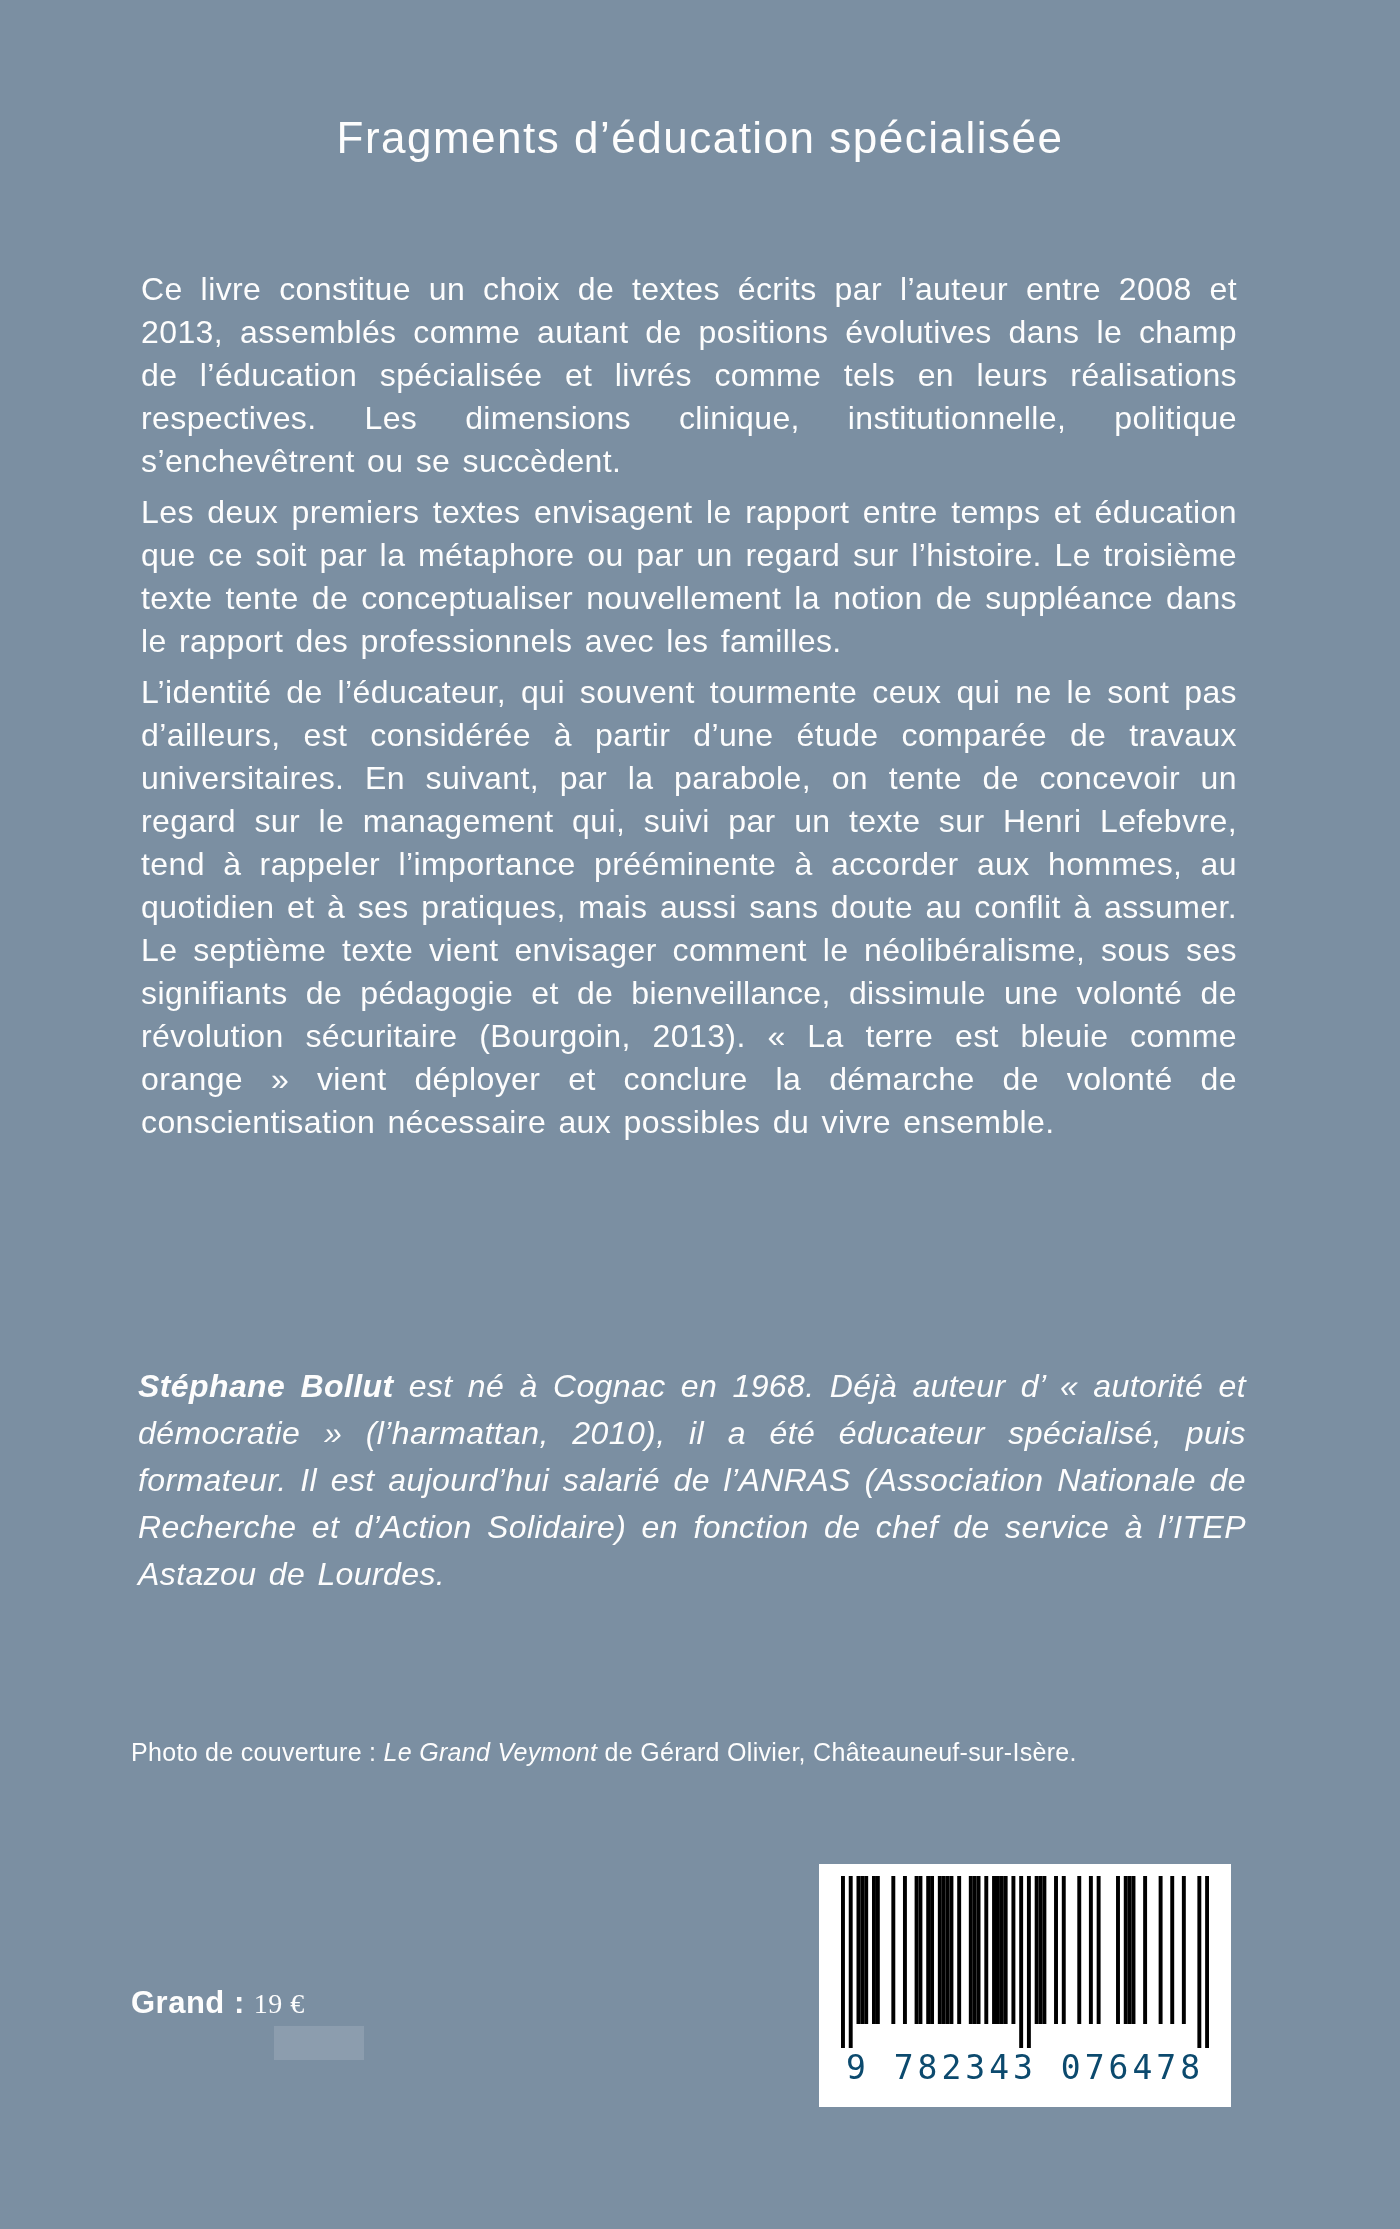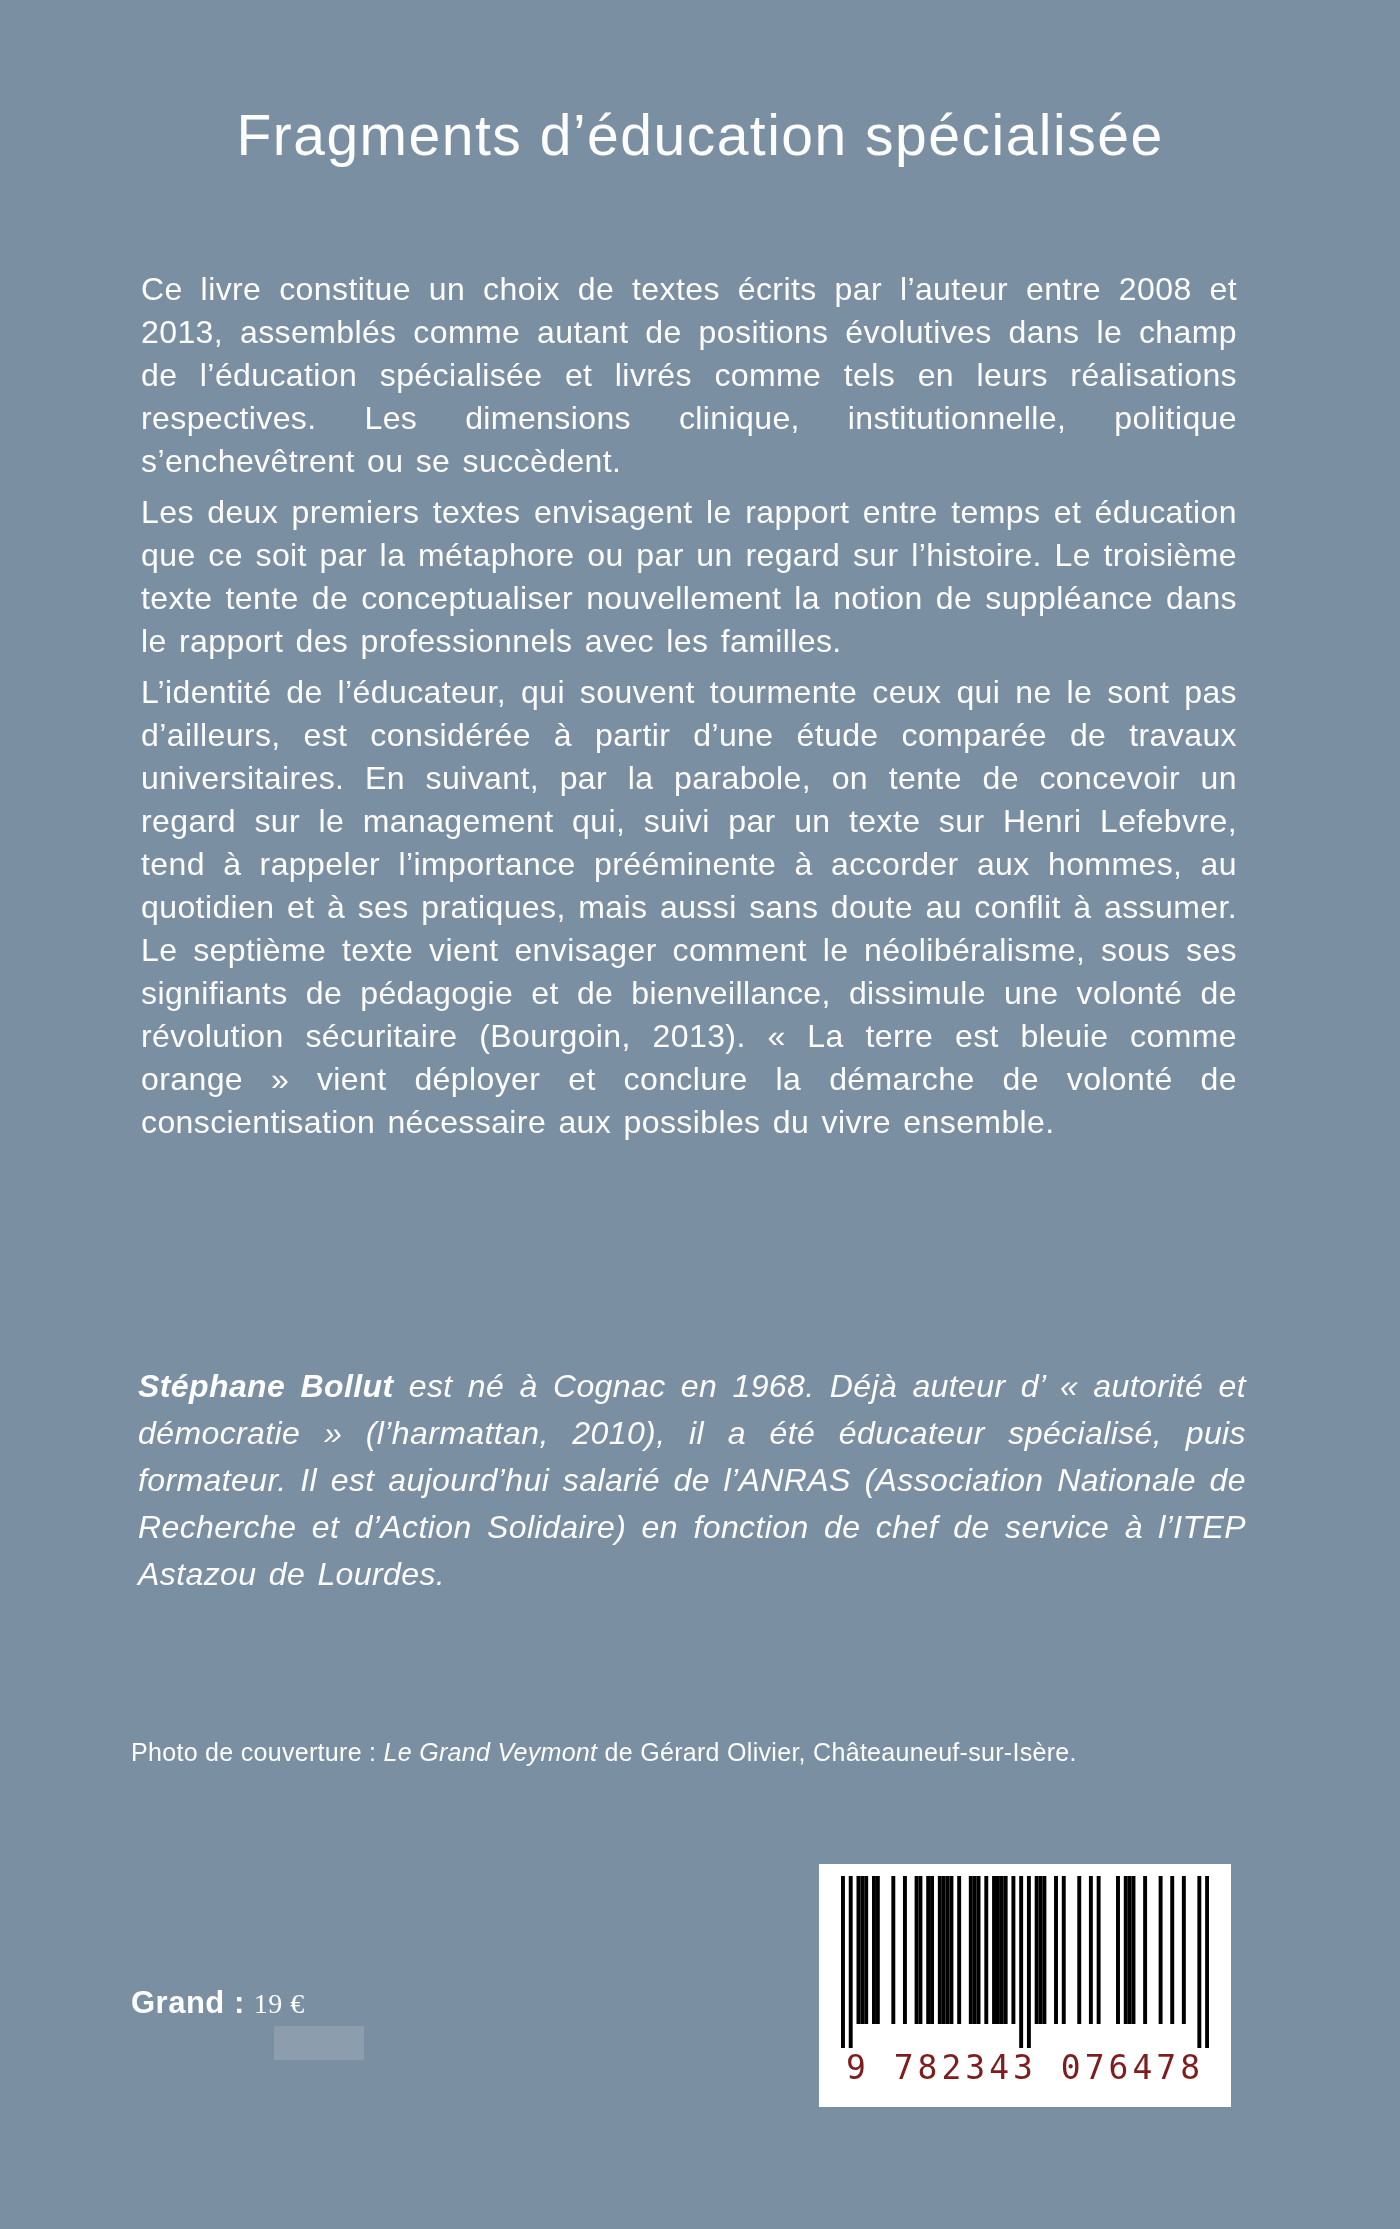--- a/index.html
+++ b/index.html
@@ -5,23 +5,23 @@
   html,body{margin:0;padding:0;background:#5f6f80;}
   .cover{
     position:relative;
     width:1400px;height:2229px;
     background:#7b8fa2;
     color:#fdfdfd;
     font-family:"Liberation Sans", sans-serif;
     overflow:hidden;
   }
   .title{
-    position:absolute;top:102px;left:0;width:100%;
+    position:absolute;top:113px;left:0;width:100%;
     margin:0;text-align:center;
-    font-size:57px;font-weight:400;letter-spacing:1.5px;
+    font-size:44px;font-weight:400;letter-spacing:1.5px;
   }
   .synopsis{
     position:absolute;top:260px;left:133px;width:1112px;
     font-size:32px;line-height:43px;
     text-align:justify;letter-spacing:0.4px;word-spacing:3px;
   }
   .synopsis p{margin:8px;}
   .bio{
     position:absolute;top:1358px;left:133px;width:1118px;
     font-size:32px;line-height:47px;
@@ -50,21 +50,21 @@
   .barcode-box{
     position:absolute;left:819px;top:1864px;width:412px;height:243px;
     background:#ffffff;
     display:flex;flex-direction:column;align-items:center;
     padding-top:12px;box-sizing:border-box;
   }
   .barcode-svg{width:368px;height:172px;}
   .barcode-svg rect{fill:#000;}
   .barcode-number{
     font-family:"DejaVu Sans Mono", monospace;
-    font-size:33px;color:#7f1d1d;letter-spacing:4px;
+    font-size:33px;color:#0c4a6e;letter-spacing:4px;
     margin-top:0px;white-space:pre;
   }
 </style>
 </head>
 <body>
 
 <div class="cover">
 
   <h1 class="title">Fragments d’éducation spécialisée</h1>
 

